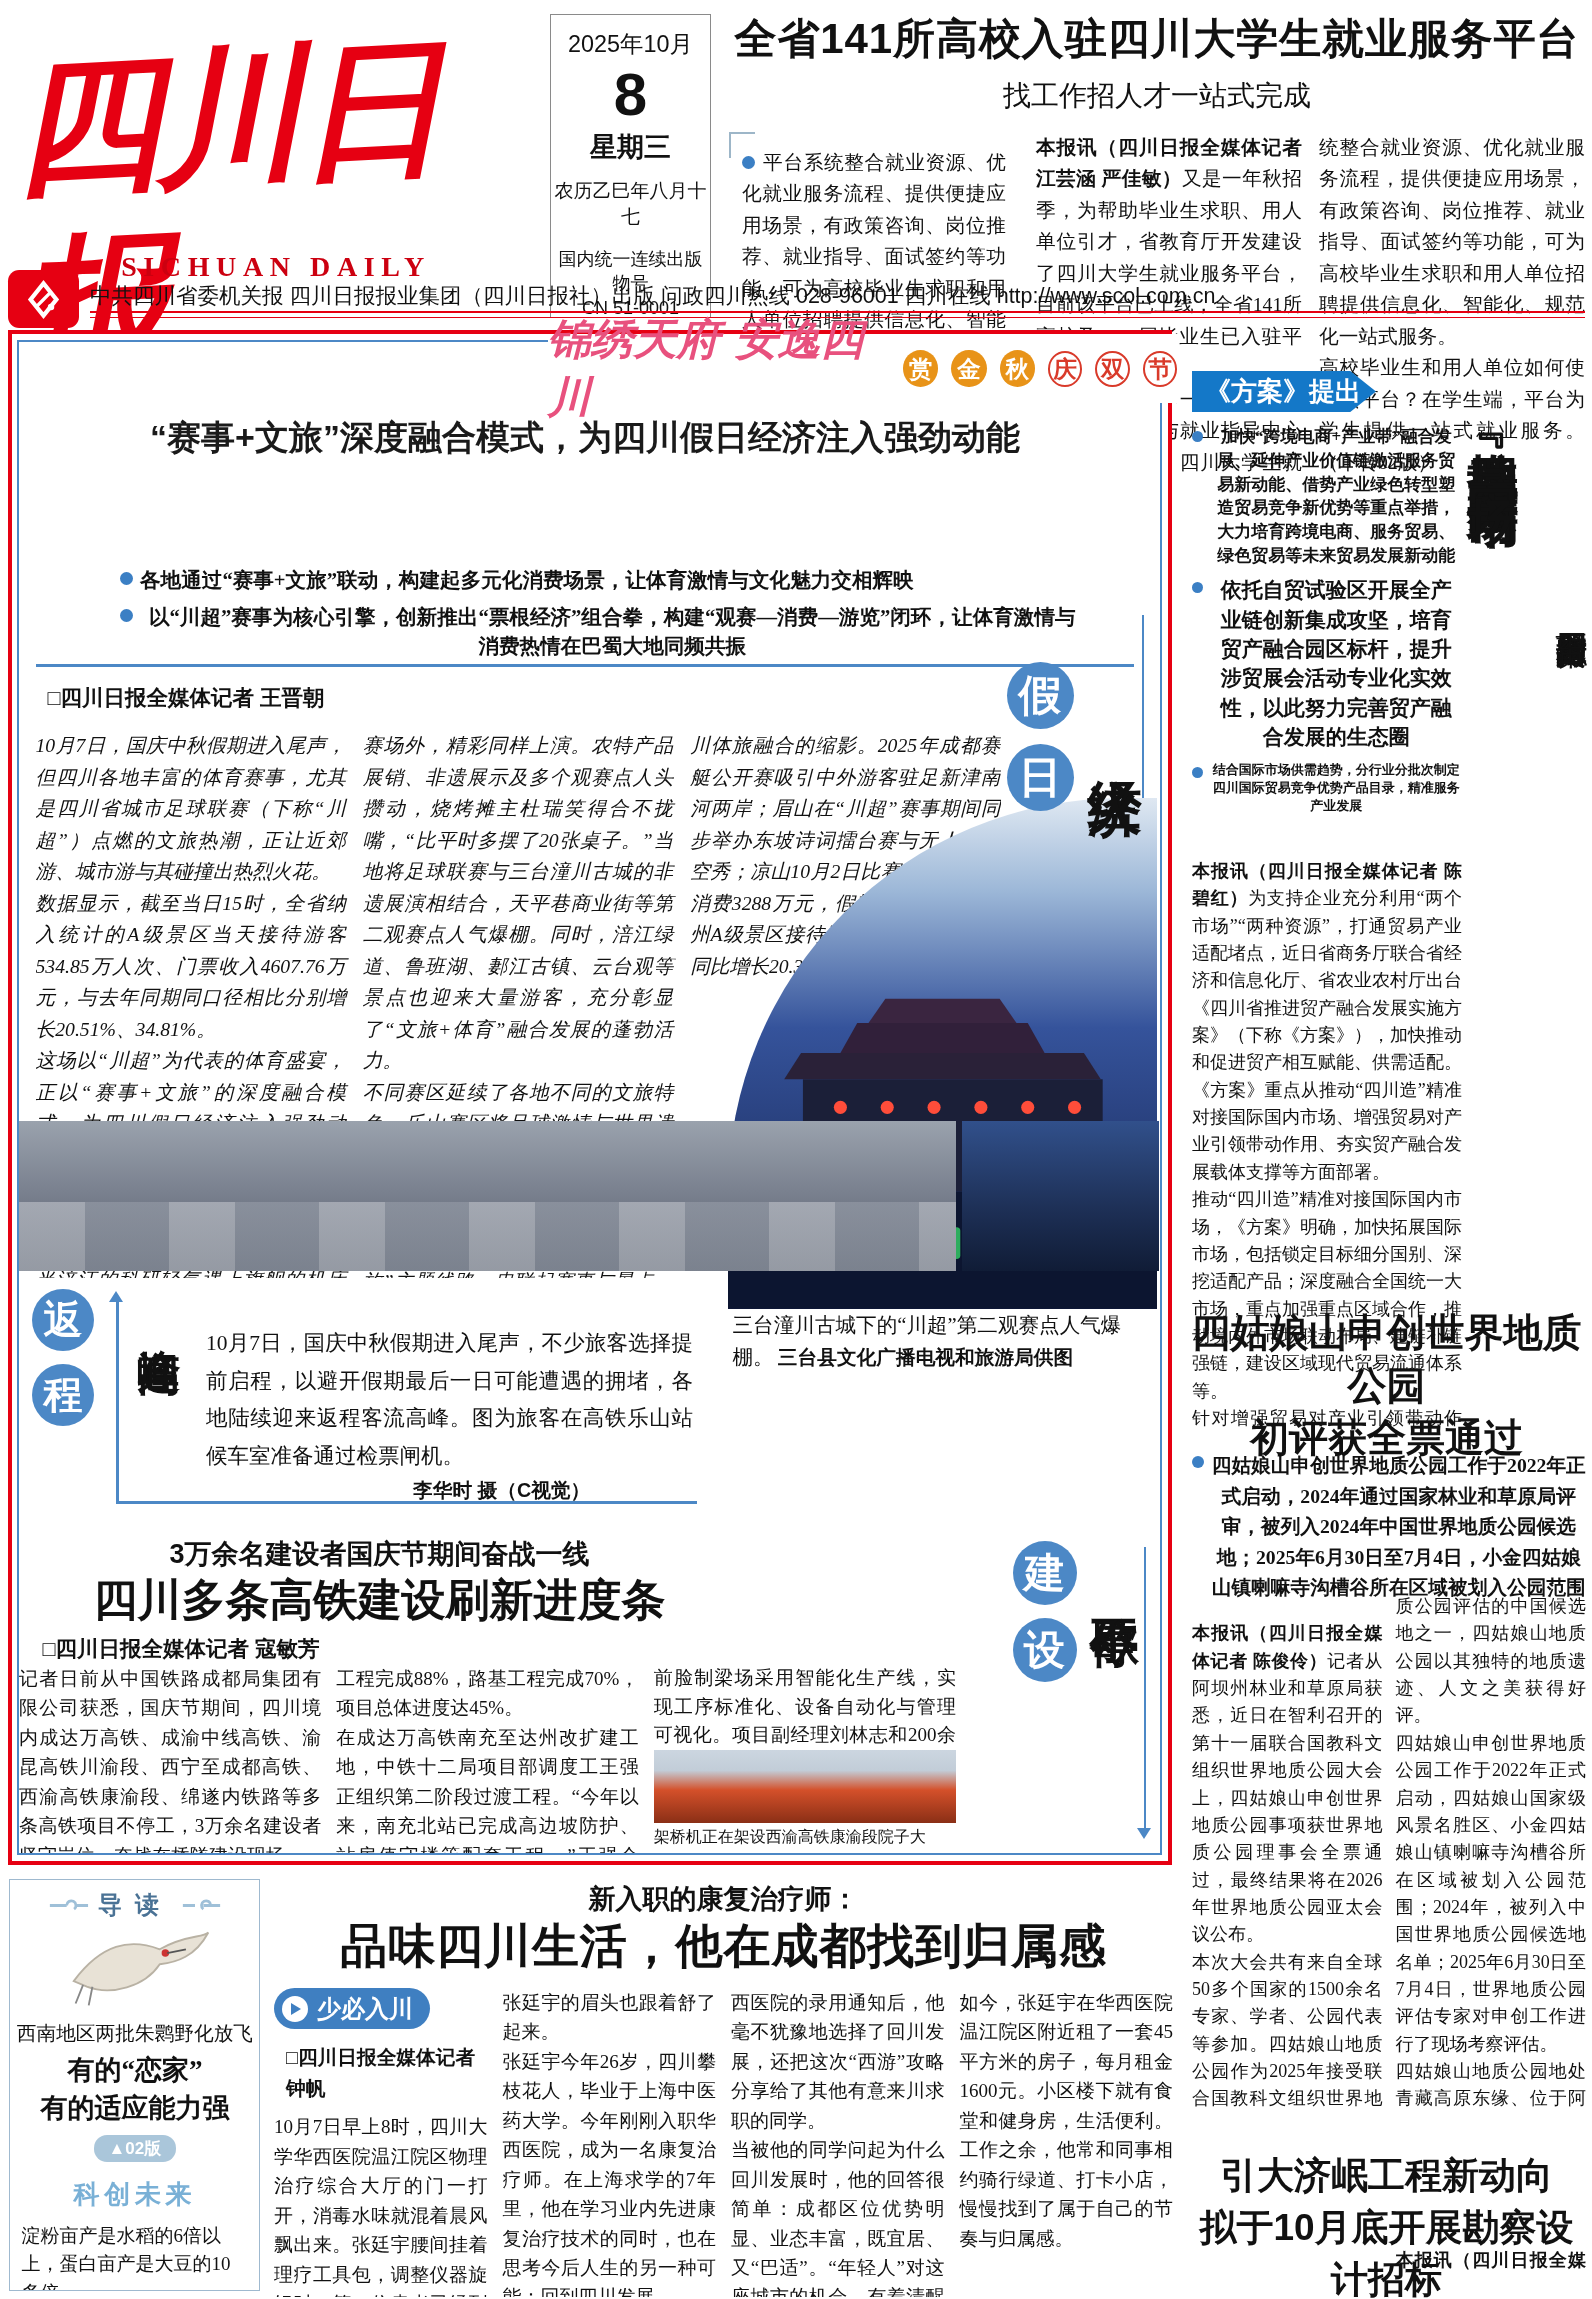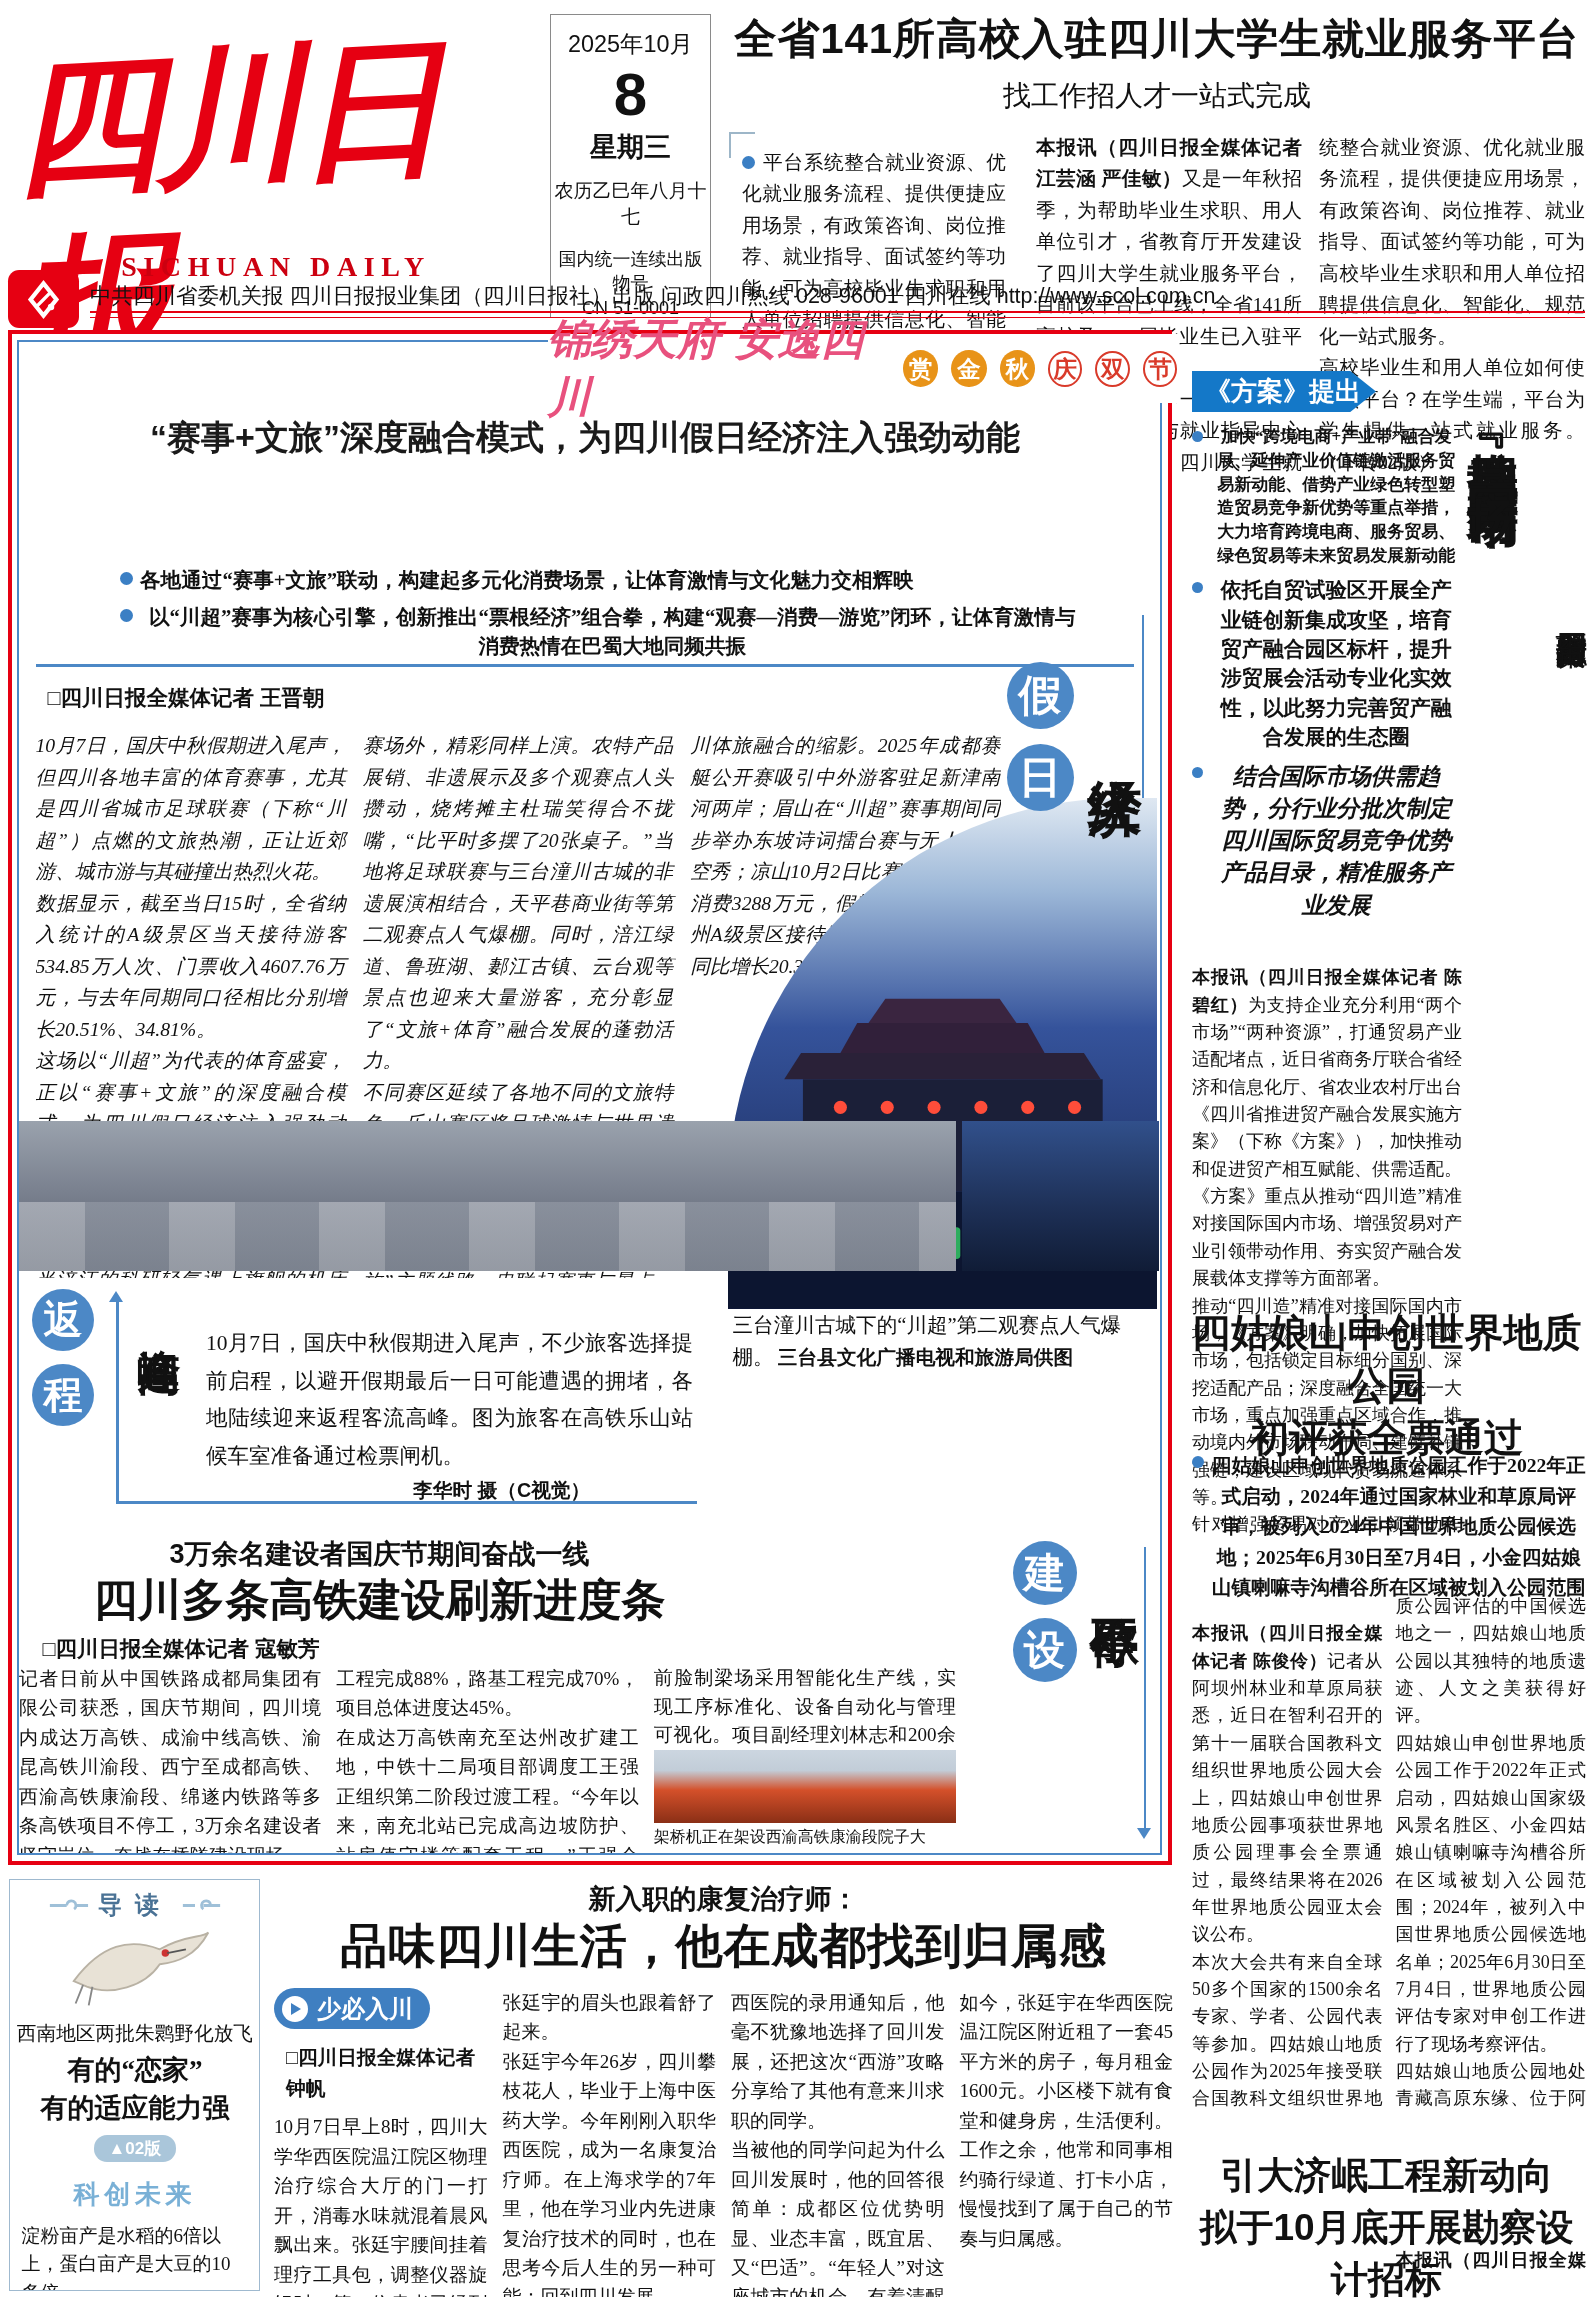--- a/index.html
+++ b/index.html
@@ -271,21 +271,21 @@
   <div class="flag" style="width:171px;height:41px;">《方案》提出</div>
   <div style="margin-top:13px;">
     <div class="f-bullet serif" style="font-size:17px;">
         <span class="dot" style="width:11.2px;height:11.2px;"></span>
         <span>加快“跨境电商+产业带”融合发展、延伸产业价值链激活服务贸易新动能、借势产业绿色转型塑造贸易竞争新优势等重点举措，大力培育跨境电商、服务贸易、绿色贸易等未来贸易发展新动能</span>
       </div>
     <div class="f-bullet serif" style="font-size:21px;">
         <span class="dot" style="width:11.2px;height:11.2px;"></span>
         <span>依托自贸试验区开展全产业链创新集成攻坚，培育贸产融合园区标杆，提升涉贸展会活动专业化实效性，以此努力完善贸产融合发展的生态圈</span>
       </div>
-    <div class="f-bullet serif" style="font-size:23px;font-style:italic;">
+    <div class="f-bullet serif" style="font-size:13px;">
         <span class="dot" style="width:11.2px;height:11.2px;"></span>
         <span>结合国际市场供需趋势，分行业分批次制定四川国际贸易竞争优势产品目录，精准服务产业发展</span>
       </div>
   </div>
   <div class="rail-art serif just pre" style="margin-top:15px;max-height:600px;overflow:hidden;">
     <b>本报讯（四川日报全媒体记者 陈碧红）</b><span>为支持企业充分利用“两个市场”“两种资源”，打通贸易产业适配堵点，近日省商务厅联合省经济和信息化厅、省农业农村厅出台《四川省推进贸产融合发展实施方案》（下称《方案》），加快推动和促进贸产相互赋能、供需适配。
 《方案》重点从推动“四川造”精准对接国际国内市场、增强贸易对产业引领带动作用、夯实贸产融合发展载体支撑等方面部署。
 推动“四川造”精准对接国际国内市场，《方案》明确，加快拓展国际市场，包括锁定目标细分国别、深挖适配产品；深度融合全国统一大市场，重点加强重点区域合作，推动境内外市场联动布局、建链补链强链，建设区域现代贸易流通体系等。
 针对增强贸易对产业引领带动作用，在当前形势下，需要从贸易环节发力来带动产业发展，《方案》围绕数个方面——聚焦产业发展所需扩大重点技术和商品进口，以市场为导向促进供需适配、推动川牌标准和品牌国际化发展，建设贸易主体队伍、推进外贸外资转型升级，提升产业综合竞争力等系列举措。（下转02版）</span>
   </div>

